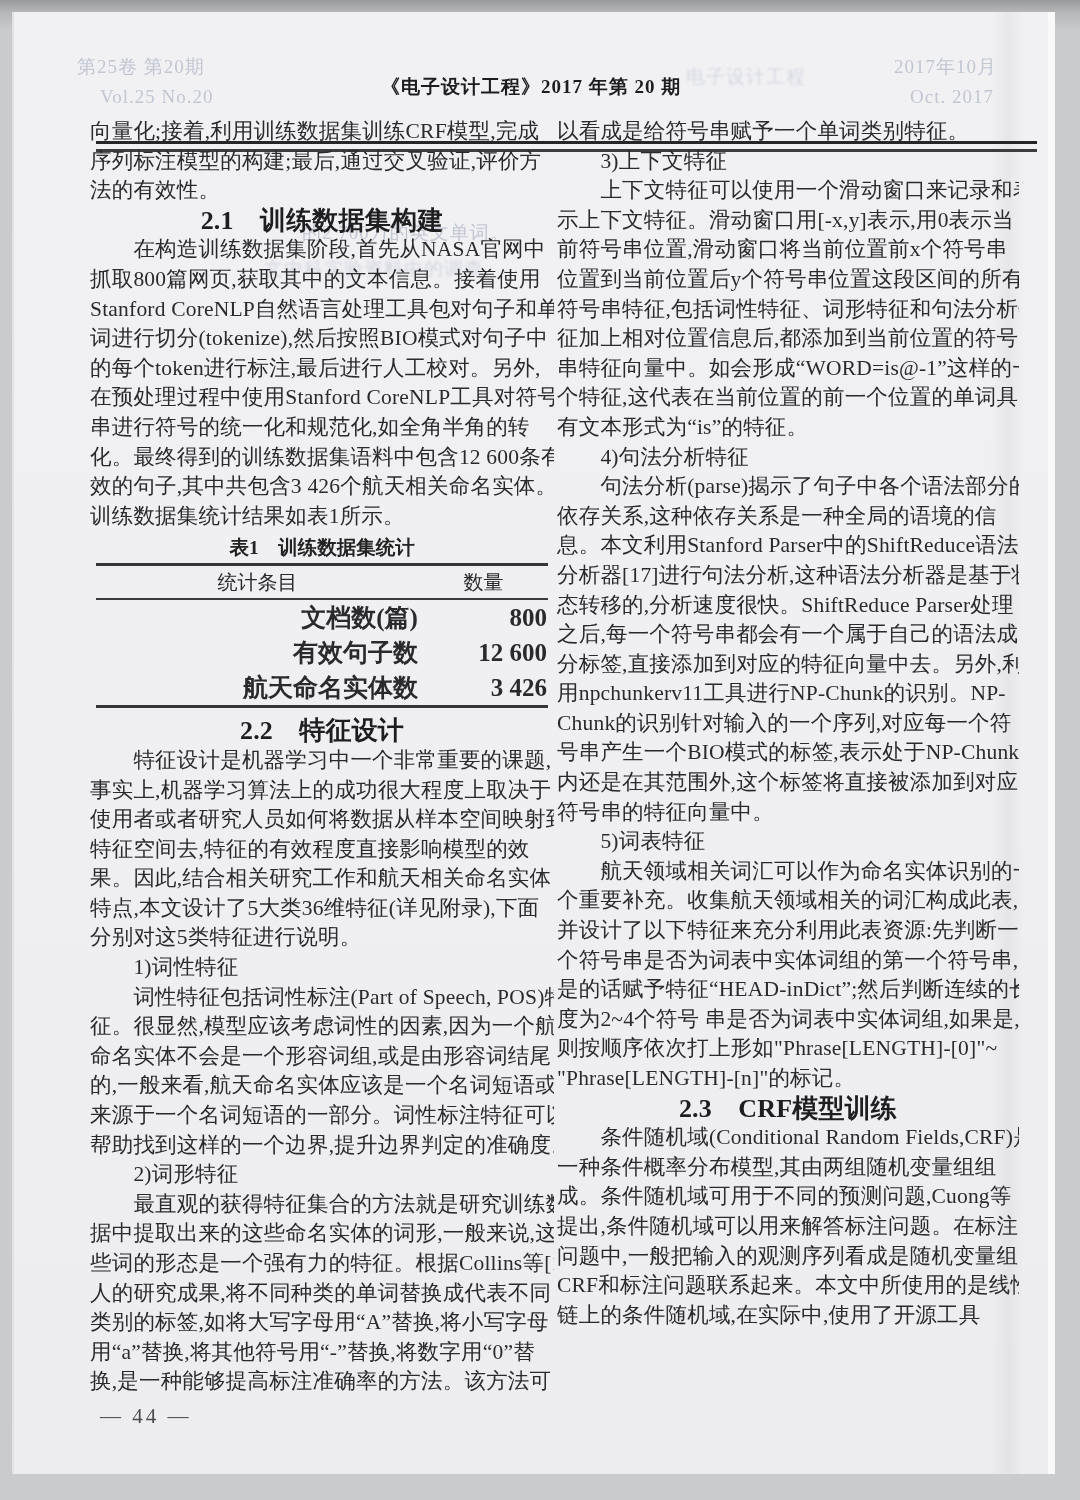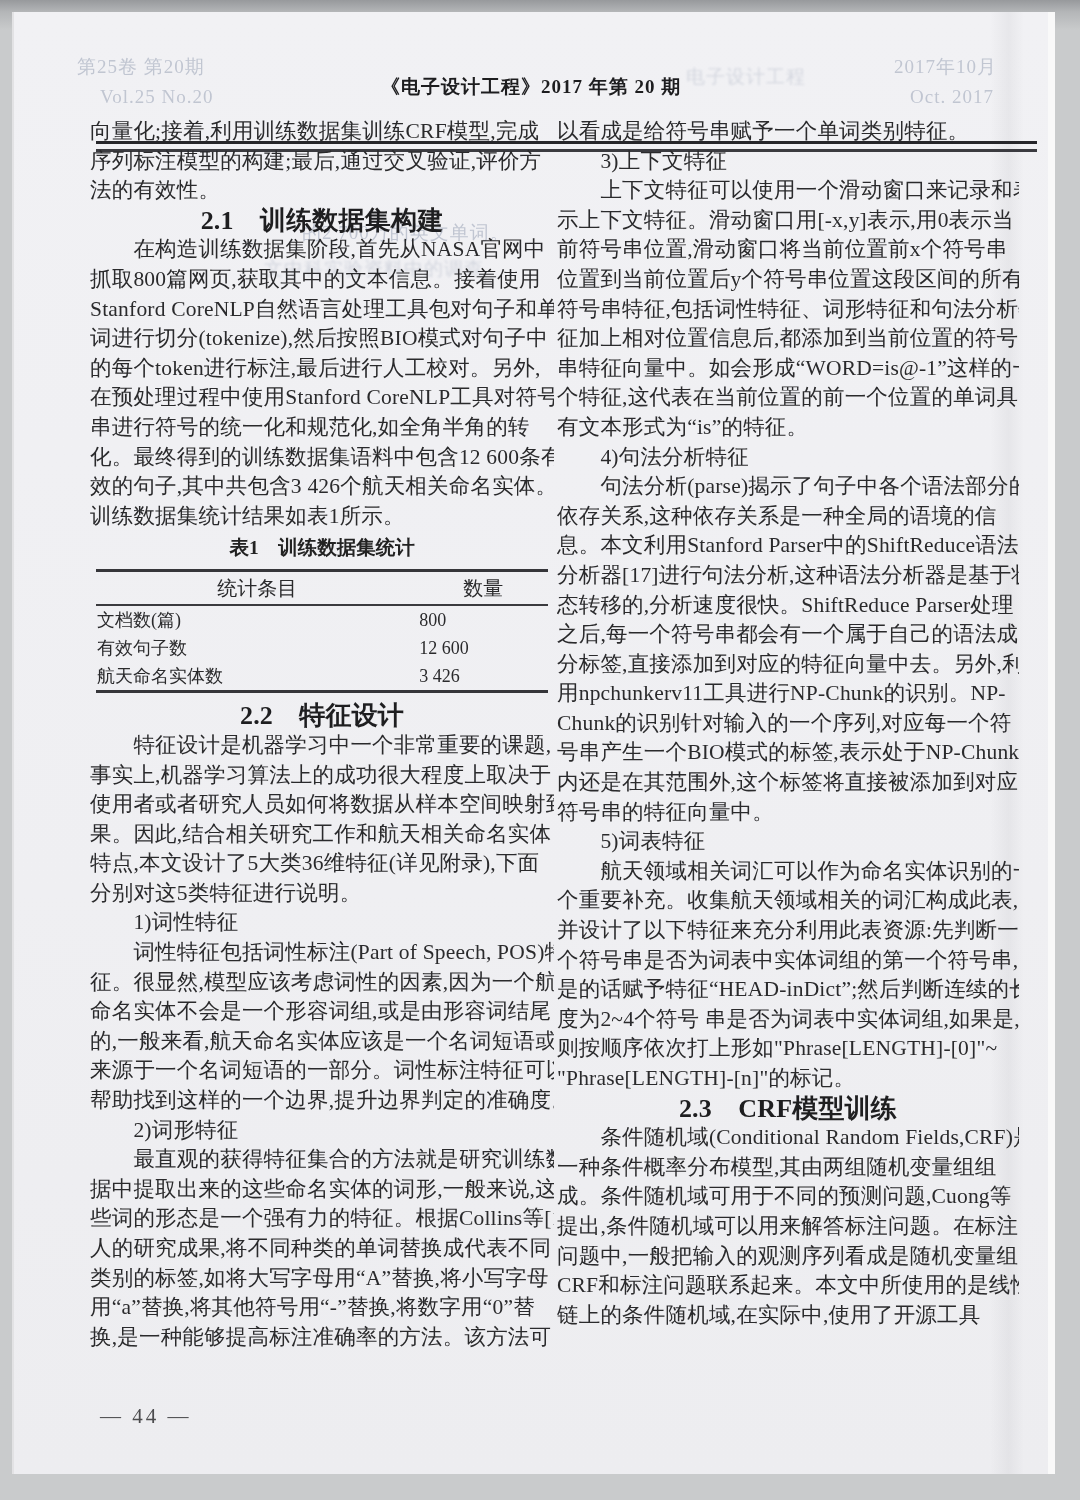--- a/index.html
+++ b/index.html
@@ -35,26 +35,26 @@
     font-size:21.5px;line-height:29.6px;height:29.6px;color:#2a2a2c;
     white-space:pre;overflow:hidden;letter-spacing:.2px;
   }
   .heading{
     font-size:26px;line-height:29.6px;height:29.6px;margin-top:0;
     font-weight:bold;color:#1e1e20;white-space:pre;letter-spacing:.2px;text-align:center;
   }
   
   .tablewrap{margin:5px 6px 8px 6px;}
   .tcaption{text-align:center;font-weight:bold;font-size:19.5px;
-    line-height:24px;margin-bottom:9px;color:#222;}
+    line-height:24px;margin-bottom:3px;color:#222;}
   table.datatable{width:100%;border-collapse:collapse;
     border-top:3px solid #36363a;border-bottom:3px solid #36363a;}
   table.datatable thead td{border-bottom:2px solid #3a3a3e;height:30px;
     text-align:center;font-size:20px;color:#2a2a2c;}
-  table.datatable tbody td{height:26px;text-align:left;font-size:18px;color:#2a2a2c;}
+  table.datatable tbody td{height:26px;text-align:right;font-size:25px;color:#2a2a2c;font-weight:bold;}
   .pageno{position:absolute;left:86px;top:1392px;font-size:21px;color:#4c4c4e;
     letter-spacing:3px;}
 </style>
 </head>
 <body>
 
 <div class="bg-top"></div>
 
 <div class="paper">
   <div class="spine-shadow"></div>
@@ -110,20 +110,21 @@
               <td>航天命名实体数</td>
               <td>3 426</td>
             </tr>
           </tbody>
         </table>
       </div>
       <div class="heading">2.2　特征设计</div>
       <div class="tline">　　特征设计是机器学习中一个非常重要的课题,</div>
       <div class="tline">事实上,机器学习算法上的成功很大程度上取决于</div>
       <div class="tline">使用者或者研究人员如何将数据从样本空间映射到</div>
+      <div class="tline">特征空间去,特征的有效程度直接影响模型的效</div>
       <div class="tline">果。因此,结合相关研究工作和航天相关命名实体</div>
       <div class="tline">特点,本文设计了5大类36维特征(详见附录),下面</div>
       <div class="tline">分别对这5类特征进行说明。</div>
       <div class="tline">　　1)词性特征</div>
       <div class="tline">　　词性特征包括词性标注(Part of Speech, POS)特</div>
       <div class="tline">征。很显然,模型应该考虑词性的因素,因为一个航天</div>
       <div class="tline">命名实体不会是一个形容词组,或是由形容词结尾</div>
       <div class="tline">的,一般来看,航天命名实体应该是一个名词短语或</div>
       <div class="tline">来源于一个名词短语的一部分。词性标注特征可以</div>
       <div class="tline">帮助找到这样的一个边界,提升边界判定的准确度。</div>

